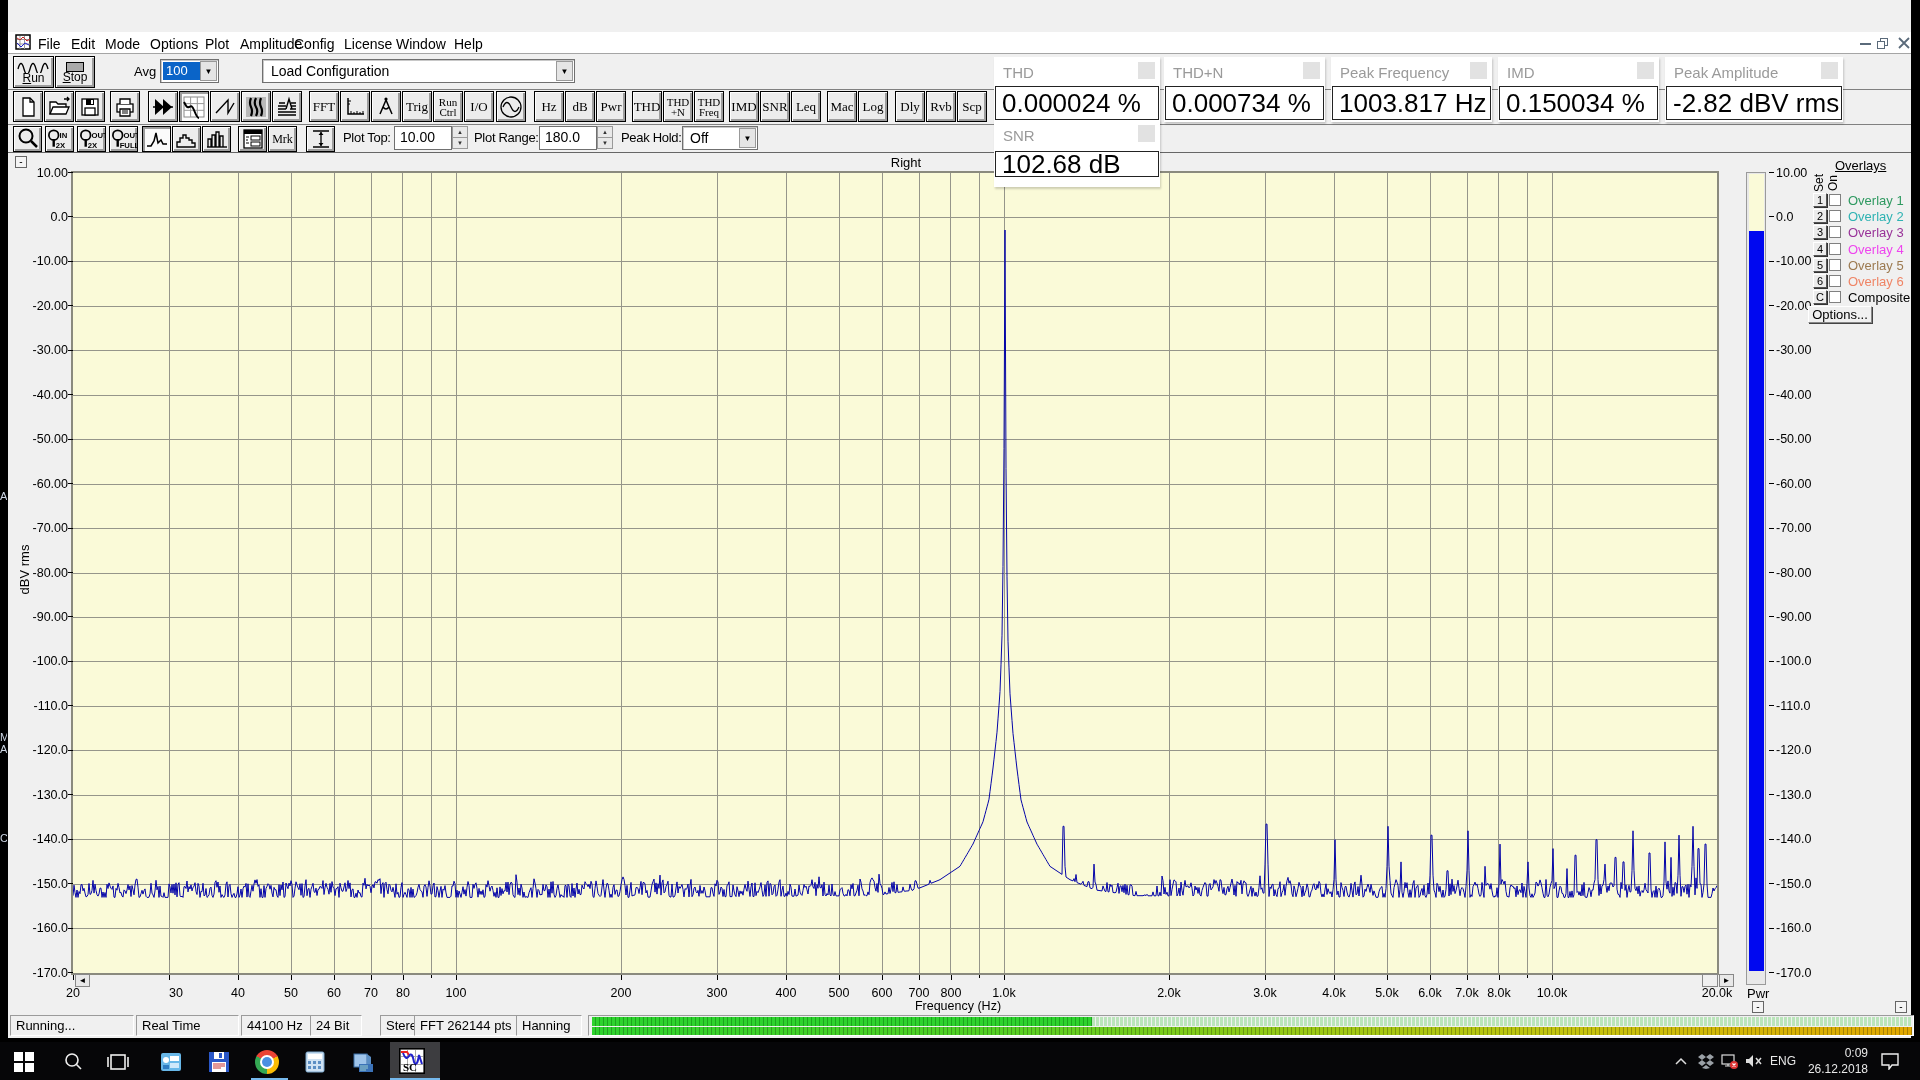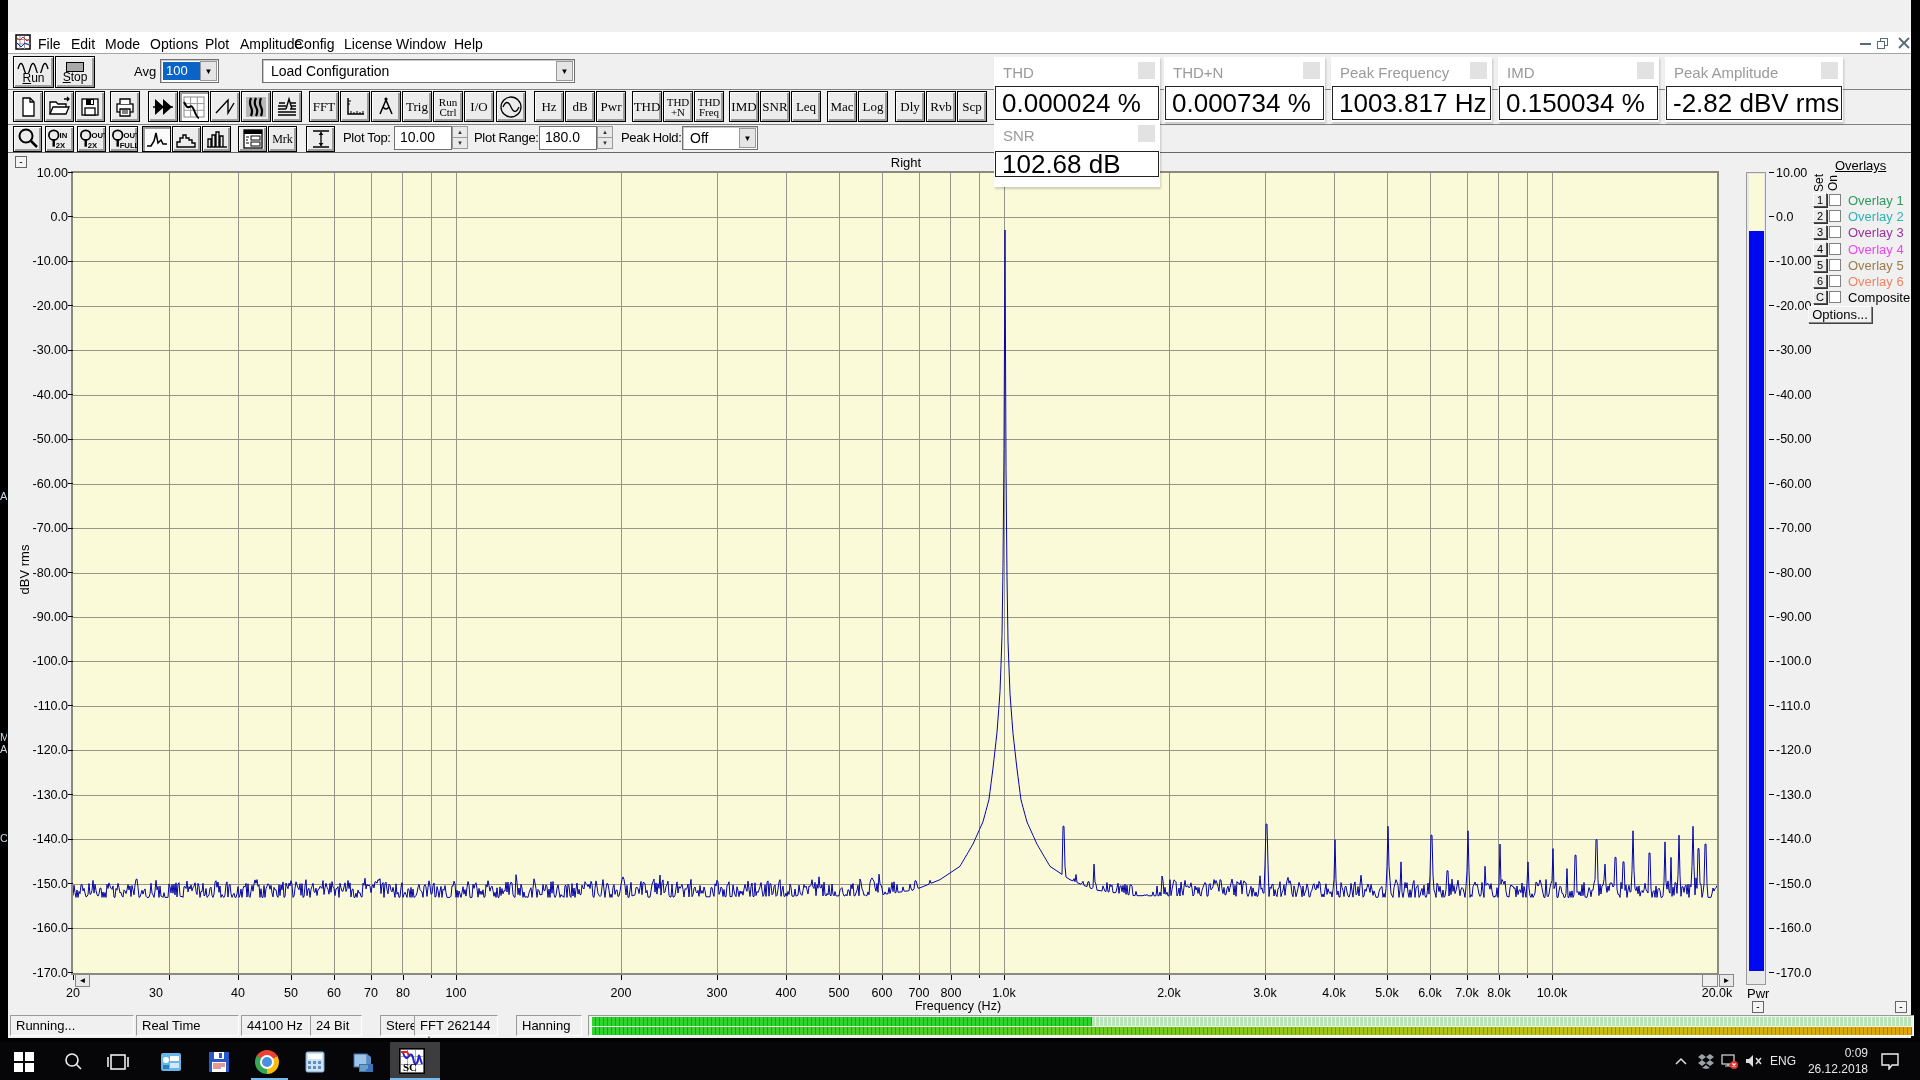--- a/index.html
+++ b/index.html
@@ -436,21 +436,21 @@
 <div class="tk" style="left:1769px;top:616px;width:5px;height:1px"></div>
 <div class="tk" style="left:1769px;top:661px;width:5px;height:1px"></div>
 <div class="tk" style="left:1769px;top:705px;width:5px;height:1px"></div>
 <div class="tk" style="left:1769px;top:750px;width:5px;height:1px"></div>
 <div class="tk" style="left:1769px;top:794px;width:5px;height:1px"></div>
 <div class="tk" style="left:1769px;top:839px;width:5px;height:1px"></div>
 <div class="tk" style="left:1769px;top:883px;width:5px;height:1px"></div>
 <div class="tk" style="left:1769px;top:928px;width:5px;height:1px"></div>
 <div class="tk" style="left:1769px;top:972px;width:5px;height:1px"></div>
 <div class="xl" style="left:43px">20</div>
-<div class="xl" style="left:126px">30</div>
+<div class="xl" style="left:146px">30</div>
 <div class="xl" style="left:208px">40</div>
 <div class="xl" style="left:261px">50</div>
 <div class="xl" style="left:304px">60</div>
 <div class="xl" style="left:341px">70</div>
 <div class="xl" style="left:373px">80</div>
 <div class="xl" style="left:426px">100</div>
 <div class="xl" style="left:591px">200</div>
 <div class="xl" style="left:687px">300</div>
 <div class="xl" style="left:756px">400</div>
 <div class="xl" style="left:809px">500</div>
@@ -534,21 +534,21 @@
 
 <div class="abs" style="left:75px;top:974px;width:15px;height:13px;background:#e8e8e8;border:1px solid #888;font-size:8px;text-align:center;line-height:12px;color:#000">◄</div>
 <div class="abs" style="left:1702px;top:974px;width:16px;height:13px;background:#f0f0f0;border:1px solid #888"></div>
 <div class="abs" style="left:1719px;top:974px;width:15px;height:13px;background:#e8e8e8;border:1px solid #888;font-size:8px;text-align:center;line-height:12px;color:#000">►</div>
 
 <div class="sf" style="left:10px;width:124px">Running...</div>
 <div class="sf" style="left:136px;width:103px">Real Time</div>
 <div class="sf" style="left:241px;width:89px">44100 Hz</div>
 <div class="sf" style="left:310px;width:52px">24 Bit</div>
 <div class="sf" style="left:380px;width:48px">Stereo</div>
-<div class="sf" style="left:414px;width:84px">FFT 262144 pts</div>
+<div class="sf" style="left:414px;width:116px">FFT 262144 pts</div>
 <div class="sf" style="left:516px;width:66px">Hanning</div>
 <div class="sf" style="left:588px;width:1326px"></div>
 <div class="abs" style="left:592px;top:1017px;width:1320px;height:9px;background:repeating-linear-gradient(90deg,rgba(46,200,46,0.28) 0 3px,rgba(255,255,255,0) 3px 4px)"></div>
 <div class="abs" style="left:592px;top:1017px;width:500px;height:9px;background:repeating-linear-gradient(90deg,#2ed32e 0 3px,#1da51d 3px 4px)"></div>
 <div class="abs" style="left:592px;top:1027px;width:1320px;height:8px;background:linear-gradient(90deg,#2ed32e 0%,#52d024 30%,#9cc914 55%,#c6c40e 75%,#e2a800 100%)"></div>
 <div class="abs" style="left:592px;top:1027px;width:1320px;height:8px;background:repeating-linear-gradient(90deg,rgba(255,255,255,0) 0 3px,rgba(0,0,0,0.25) 3px 4px)"></div>
 
 <div id="taskbar">
   <div class="abs" style="left:390px;top:0px;width:50px;height:38px;background:#3d3d40"></div>
   <div class="abs" style="left:251px;top:36px;width:37px;height:2px;background:#76b9ed"></div>

